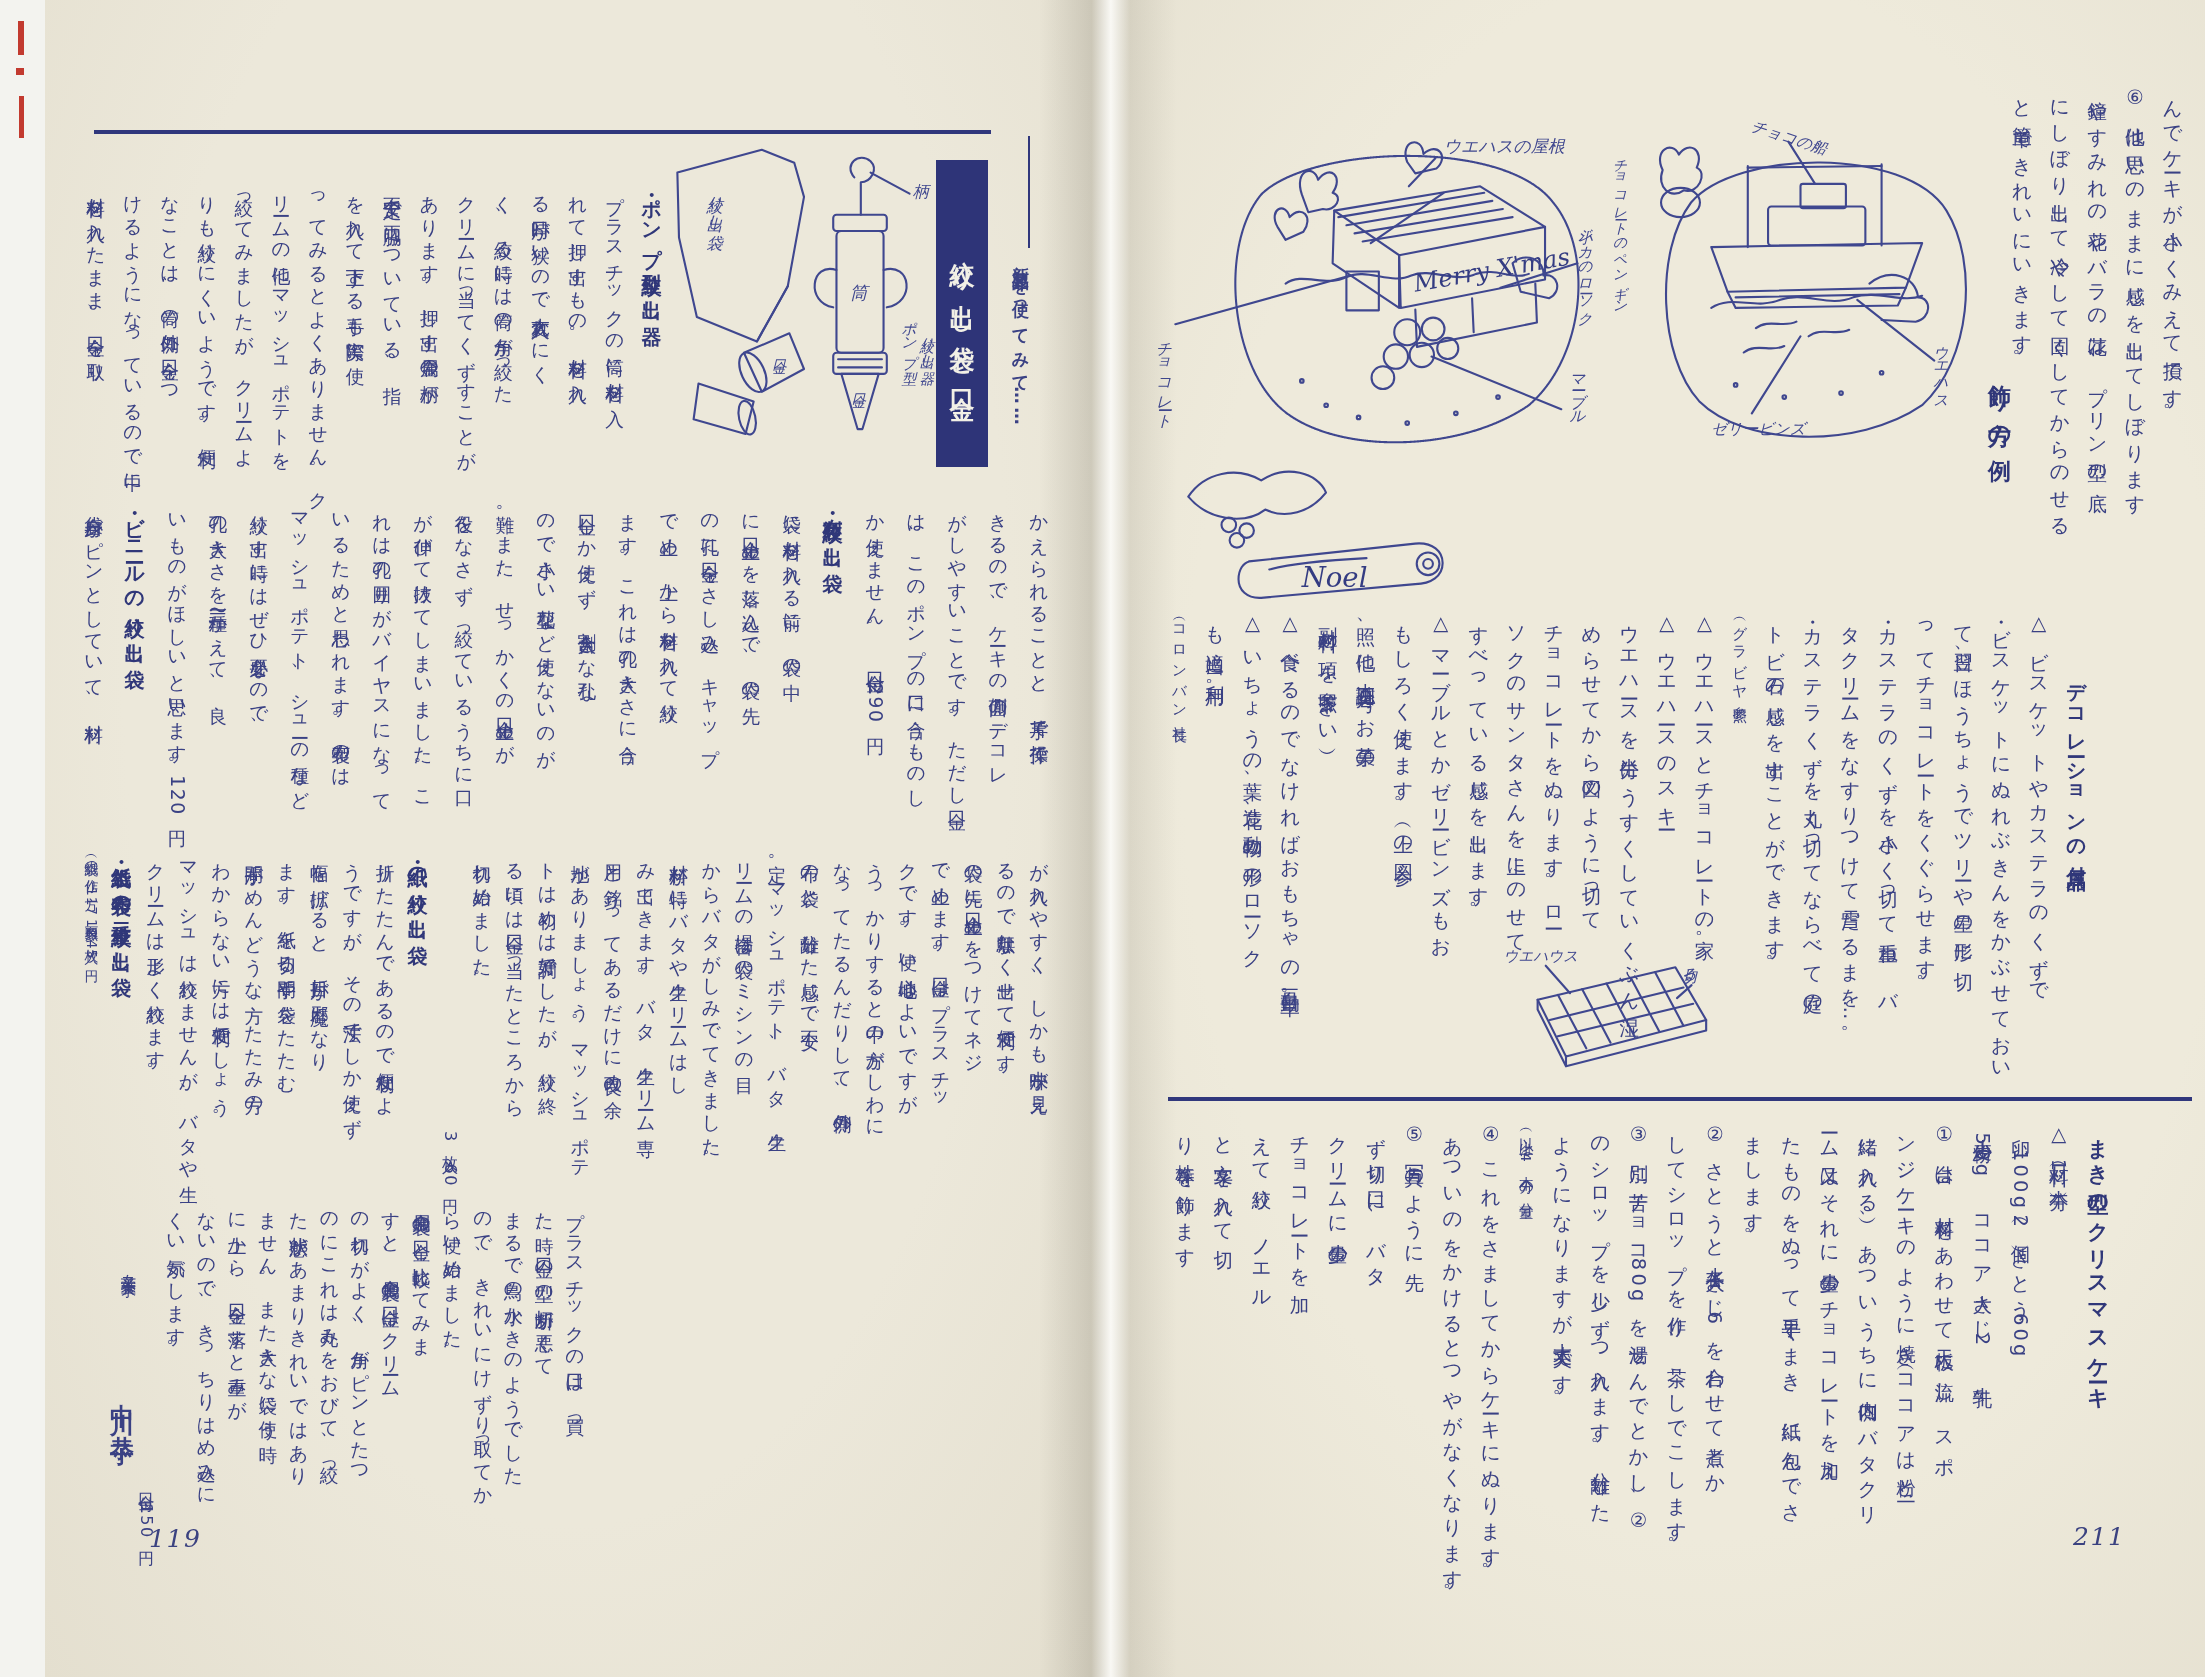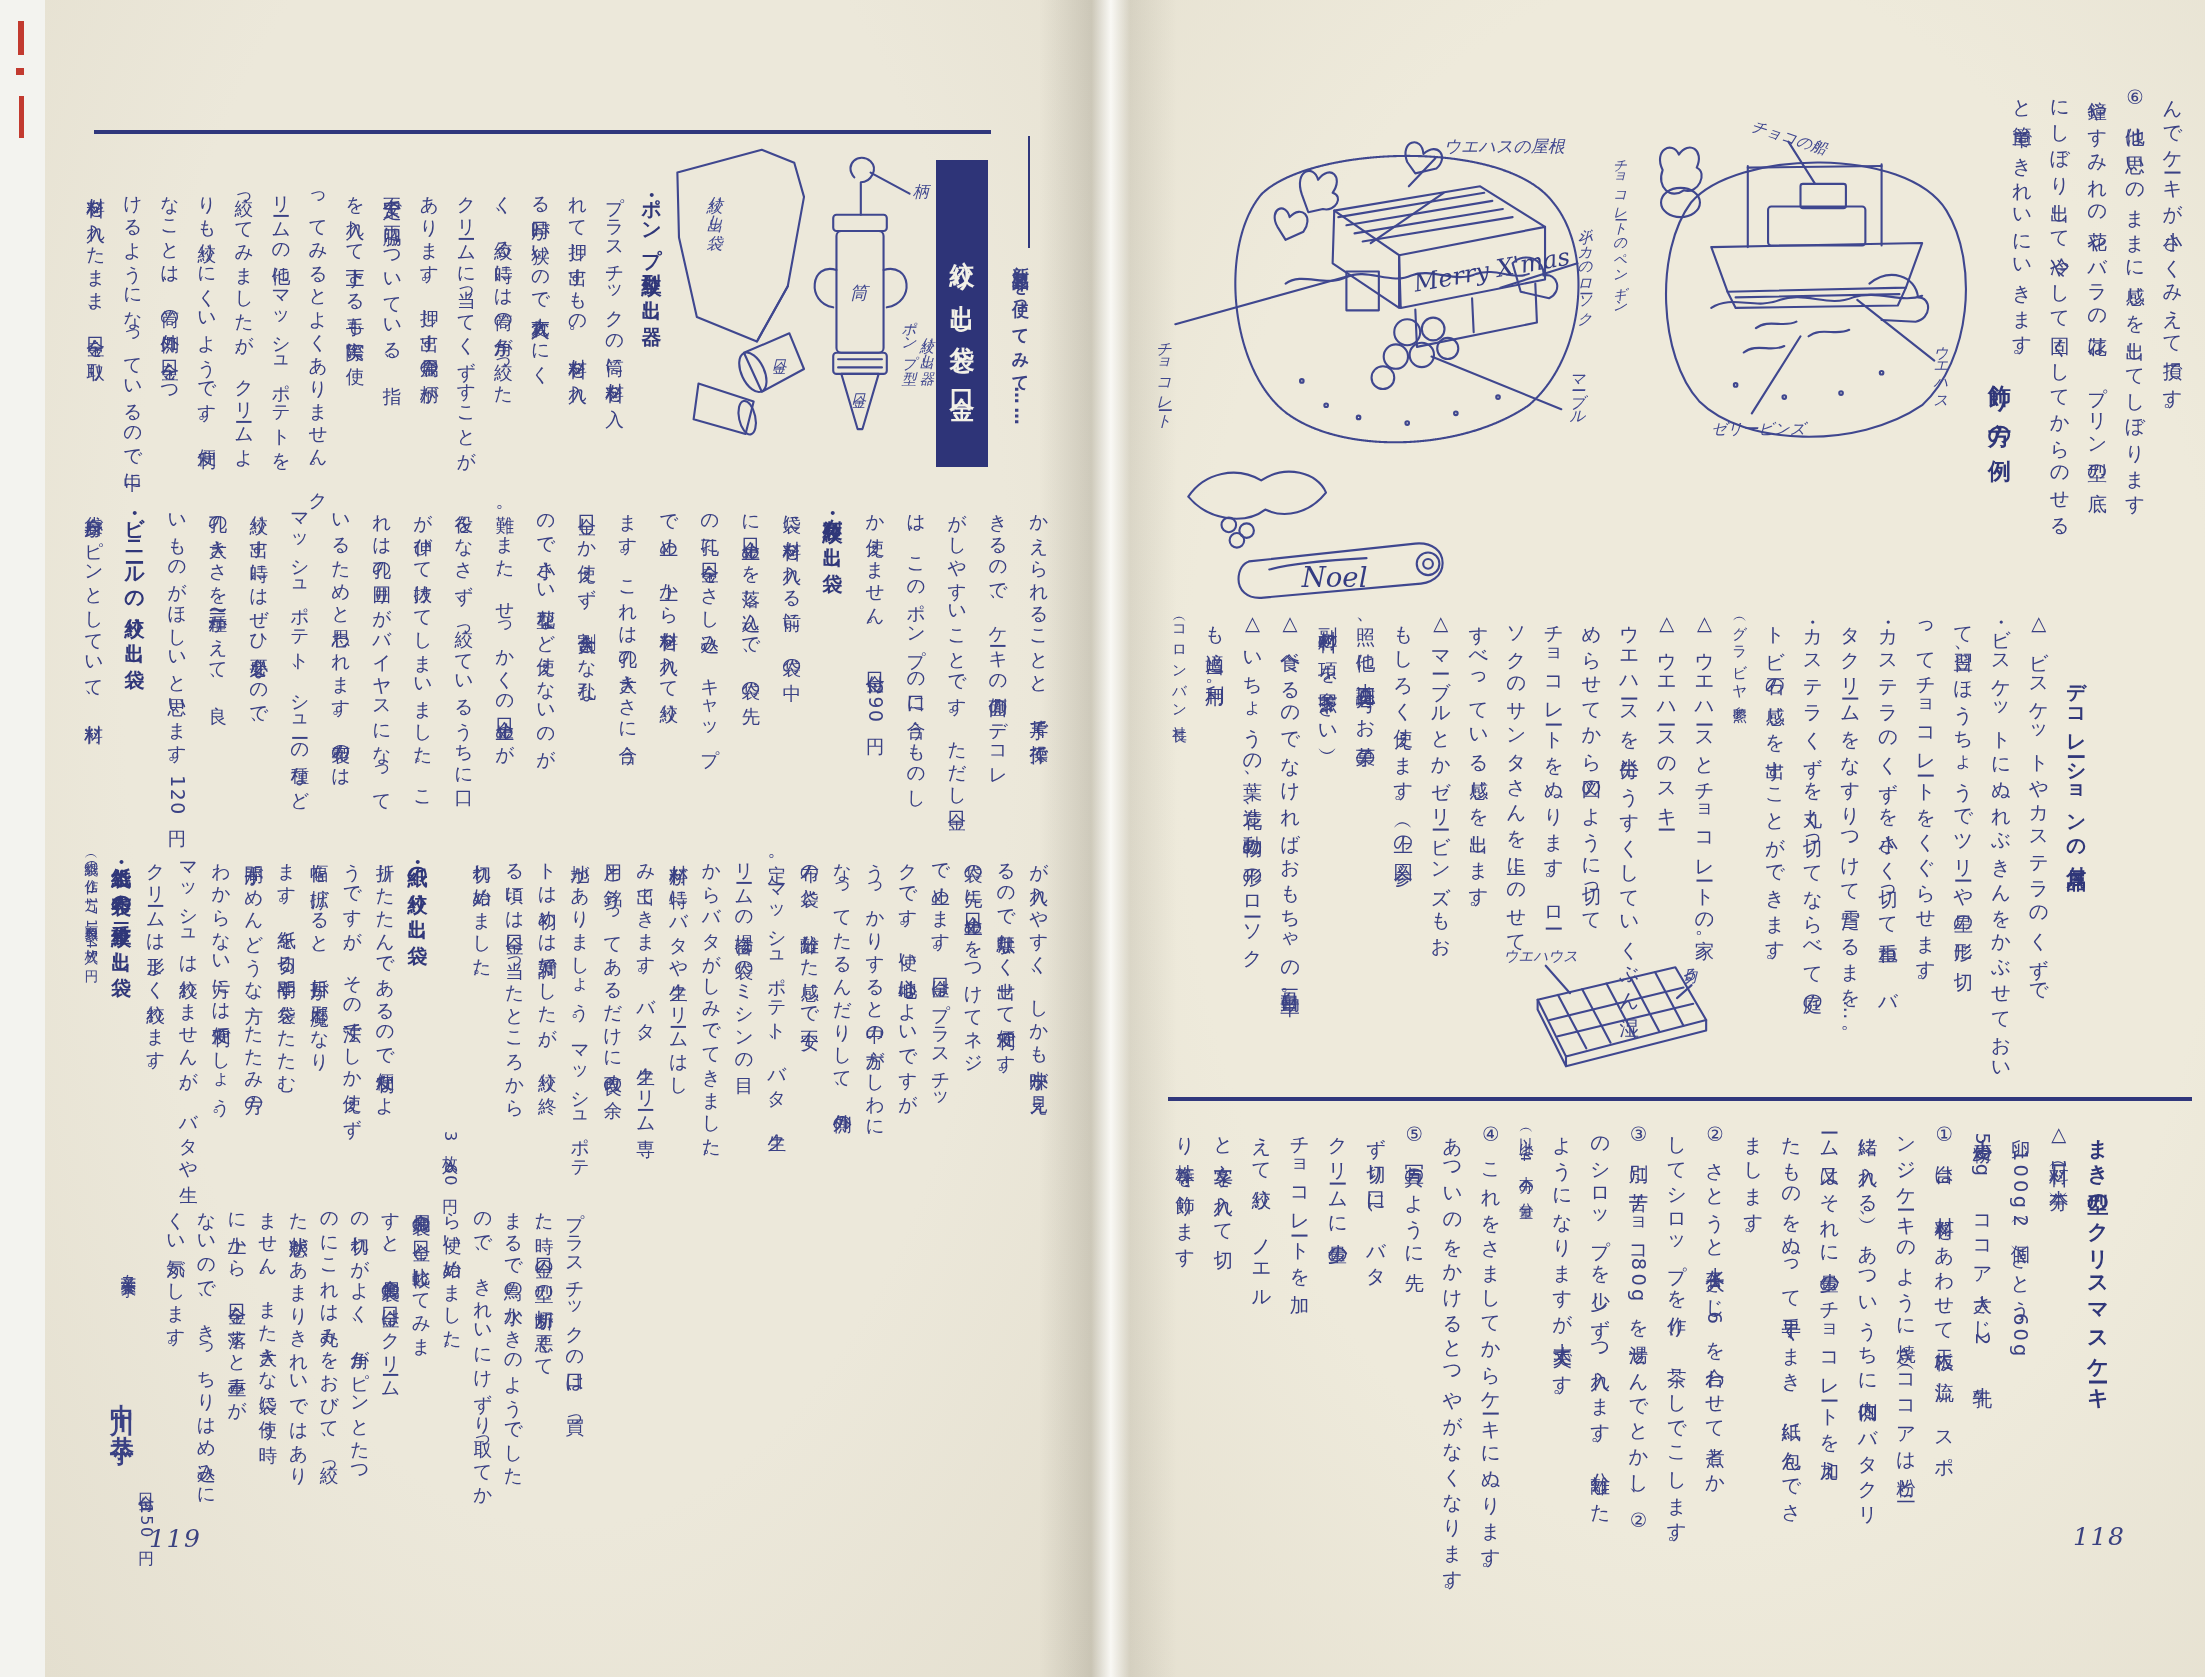--- a/index.html
+++ b/index.html
@@ -370,18 +370,18 @@
         <div class="col">あついのをかけるとつやがなくなります。</div>
         <div class="col">⑤写真のように先</div>
         <div class="col">ず切り口に、バタ</div>
         <div class="col">クリームに少量の</div>
         <div class="col">チョコレートを加</div>
         <div class="col">えて絞り、ノエル</div>
         <div class="col">と文字を入れて切</div>
         <div class="col">り株等を飾ります</div>
       </div>
 
-    <div class="pagenum" style="left:982px;top:1522px;">118</div>
+    <div class="pagenum" style="left:982px;top:1522px;">211</div>
   </div>
 
   <div id="gutter"></div>
 </div>
 
 
 </body></html>

